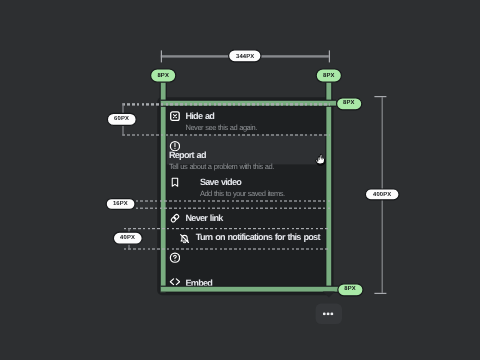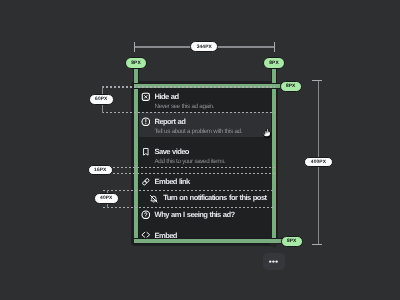--- a/index.html
+++ b/index.html
@@ -66,35 +66,35 @@
           <rect x="2.6" y="2.6" width="14.8" height="14.8" rx="3.3"></rect>
           <path d="M7.4 7.4l5.2 5.2M12.6 7.4l-5.2 5.2" stroke-width="1.9" stroke-linecap="round"></path>
         </svg>
       </span>
       <span class="tx">
         <span class="t1">Hide ad</span>
         <span class="t2">Never see this ad again.</span>
       </span>
     </div>
 
-    <div class="mi tall hover" style="top:31.4px;">
+    <div class="mi tall hover" style="top:31.4px;flex-direction:column;">
       <span class="ic">
         <svg viewBox="0 0 20 20" fill="none" stroke="currentColor" stroke-width="2.2">
           <circle cx="10" cy="10" r="8.0"></circle>
           <path d="M10 5.4v5.0" stroke-width="1.9" stroke-linecap="round"></path>
           <circle cx="10" cy="13.8" r="1.05" fill="currentColor" stroke="none"></circle>
         </svg>
       </span>
       <span class="tx">
         <span class="t1">Report ad</span>
         <span class="t2">Tell us about a problem with this ad.</span>
       </span>
     </div>
 
-    <div class="mi tall" style="top:61.5px;">
+    <div class="mi tall" style="top:61.5px;gap:12px;">
       <span class="ic">
         <svg viewBox="0 0 20 20" fill="none" stroke="currentColor" stroke-width="1.85">
           <path d="M5.3 3.1h9.4v13.9L10 13.8 5.3 17.0z" stroke-linejoin="round"></path>
         </svg>
       </span>
       <span class="tx">
         <span class="t1">Save video</span>
         <span class="t2">Add this to your saved items.</span>
       </span>
     </div>
@@ -102,21 +102,21 @@
     <div class="mi short" style="top:92.7px;">
       <span class="ic">
         <svg viewBox="0 0 20 20" fill="none" stroke="currentColor" stroke-width="1.9">
           <g transform="rotate(-45 10 10)">
             <rect x="2.3" y="6.6" width="8.6" height="6.8" rx="3.4"></rect>
             <rect x="9.1" y="6.6" width="8.6" height="6.8" rx="3.4"></rect>
           </g>
         </svg>
       </span>
       <span class="tx">
-        <span class="t1">Embed link</span>
+        <span class="t1">Never link</span>
       </span>
     </div>
 
     <div class="mi short" style="top:109.2px;justify-content:center;">
       <span class="ic">
         <svg viewBox="0 0 20 20" fill="none" stroke="currentColor" stroke-width="1.8" stroke-linecap="round" stroke-linejoin="round">
           <path d="M5.4 9.1a4.6 4.6 0 0 1 9.2 0v3.0l1.5 2.2H3.9l1.5-2.2z"></path>
           <path d="M8.2 16.3a2.1 2.1 0 0 0 3.6 0"></path>
           <path d="M3.2 3.2l13.6 13.6" stroke-width="2.0"></path>
         </svg>
@@ -126,23 +126,20 @@
       </span>
     </div>
 
     <div class="mi short" style="top:125.4px;">
       <span class="ic">
         <svg viewBox="0 0 20 20" fill="none" stroke="currentColor" stroke-width="2.2">
           <circle cx="10" cy="10" r="8.0"></circle>
           <path d="M7.8 7.8a2.25 2.25 0 1 1 2.75 2.2c-.45.12-.55.45-.55.9v.5" stroke-width="1.8" stroke-linecap="round"></path>
           <circle cx="10" cy="14.3" r="1.0" fill="currentColor" stroke="none"></circle>
         </svg>
-      </span>
-      <span class="tx">
-        <span class="t1">Why am I seeing this ad?</span>
       </span>
     </div>
 
     <div class="mi short" style="top:142.5px;align-items:flex-end;">
       <span class="ic">
         <svg viewBox="0 0 20 20" fill="none" stroke="currentColor" stroke-width="2.0" stroke-linecap="round" stroke-linejoin="round">
           <path d="M7.6 5.0L1.9 10l5.7 5.0"></path>
           <path d="M12.4 5.0L18.1 10l-5.7 5.0"></path>
         </svg>
       </span>

